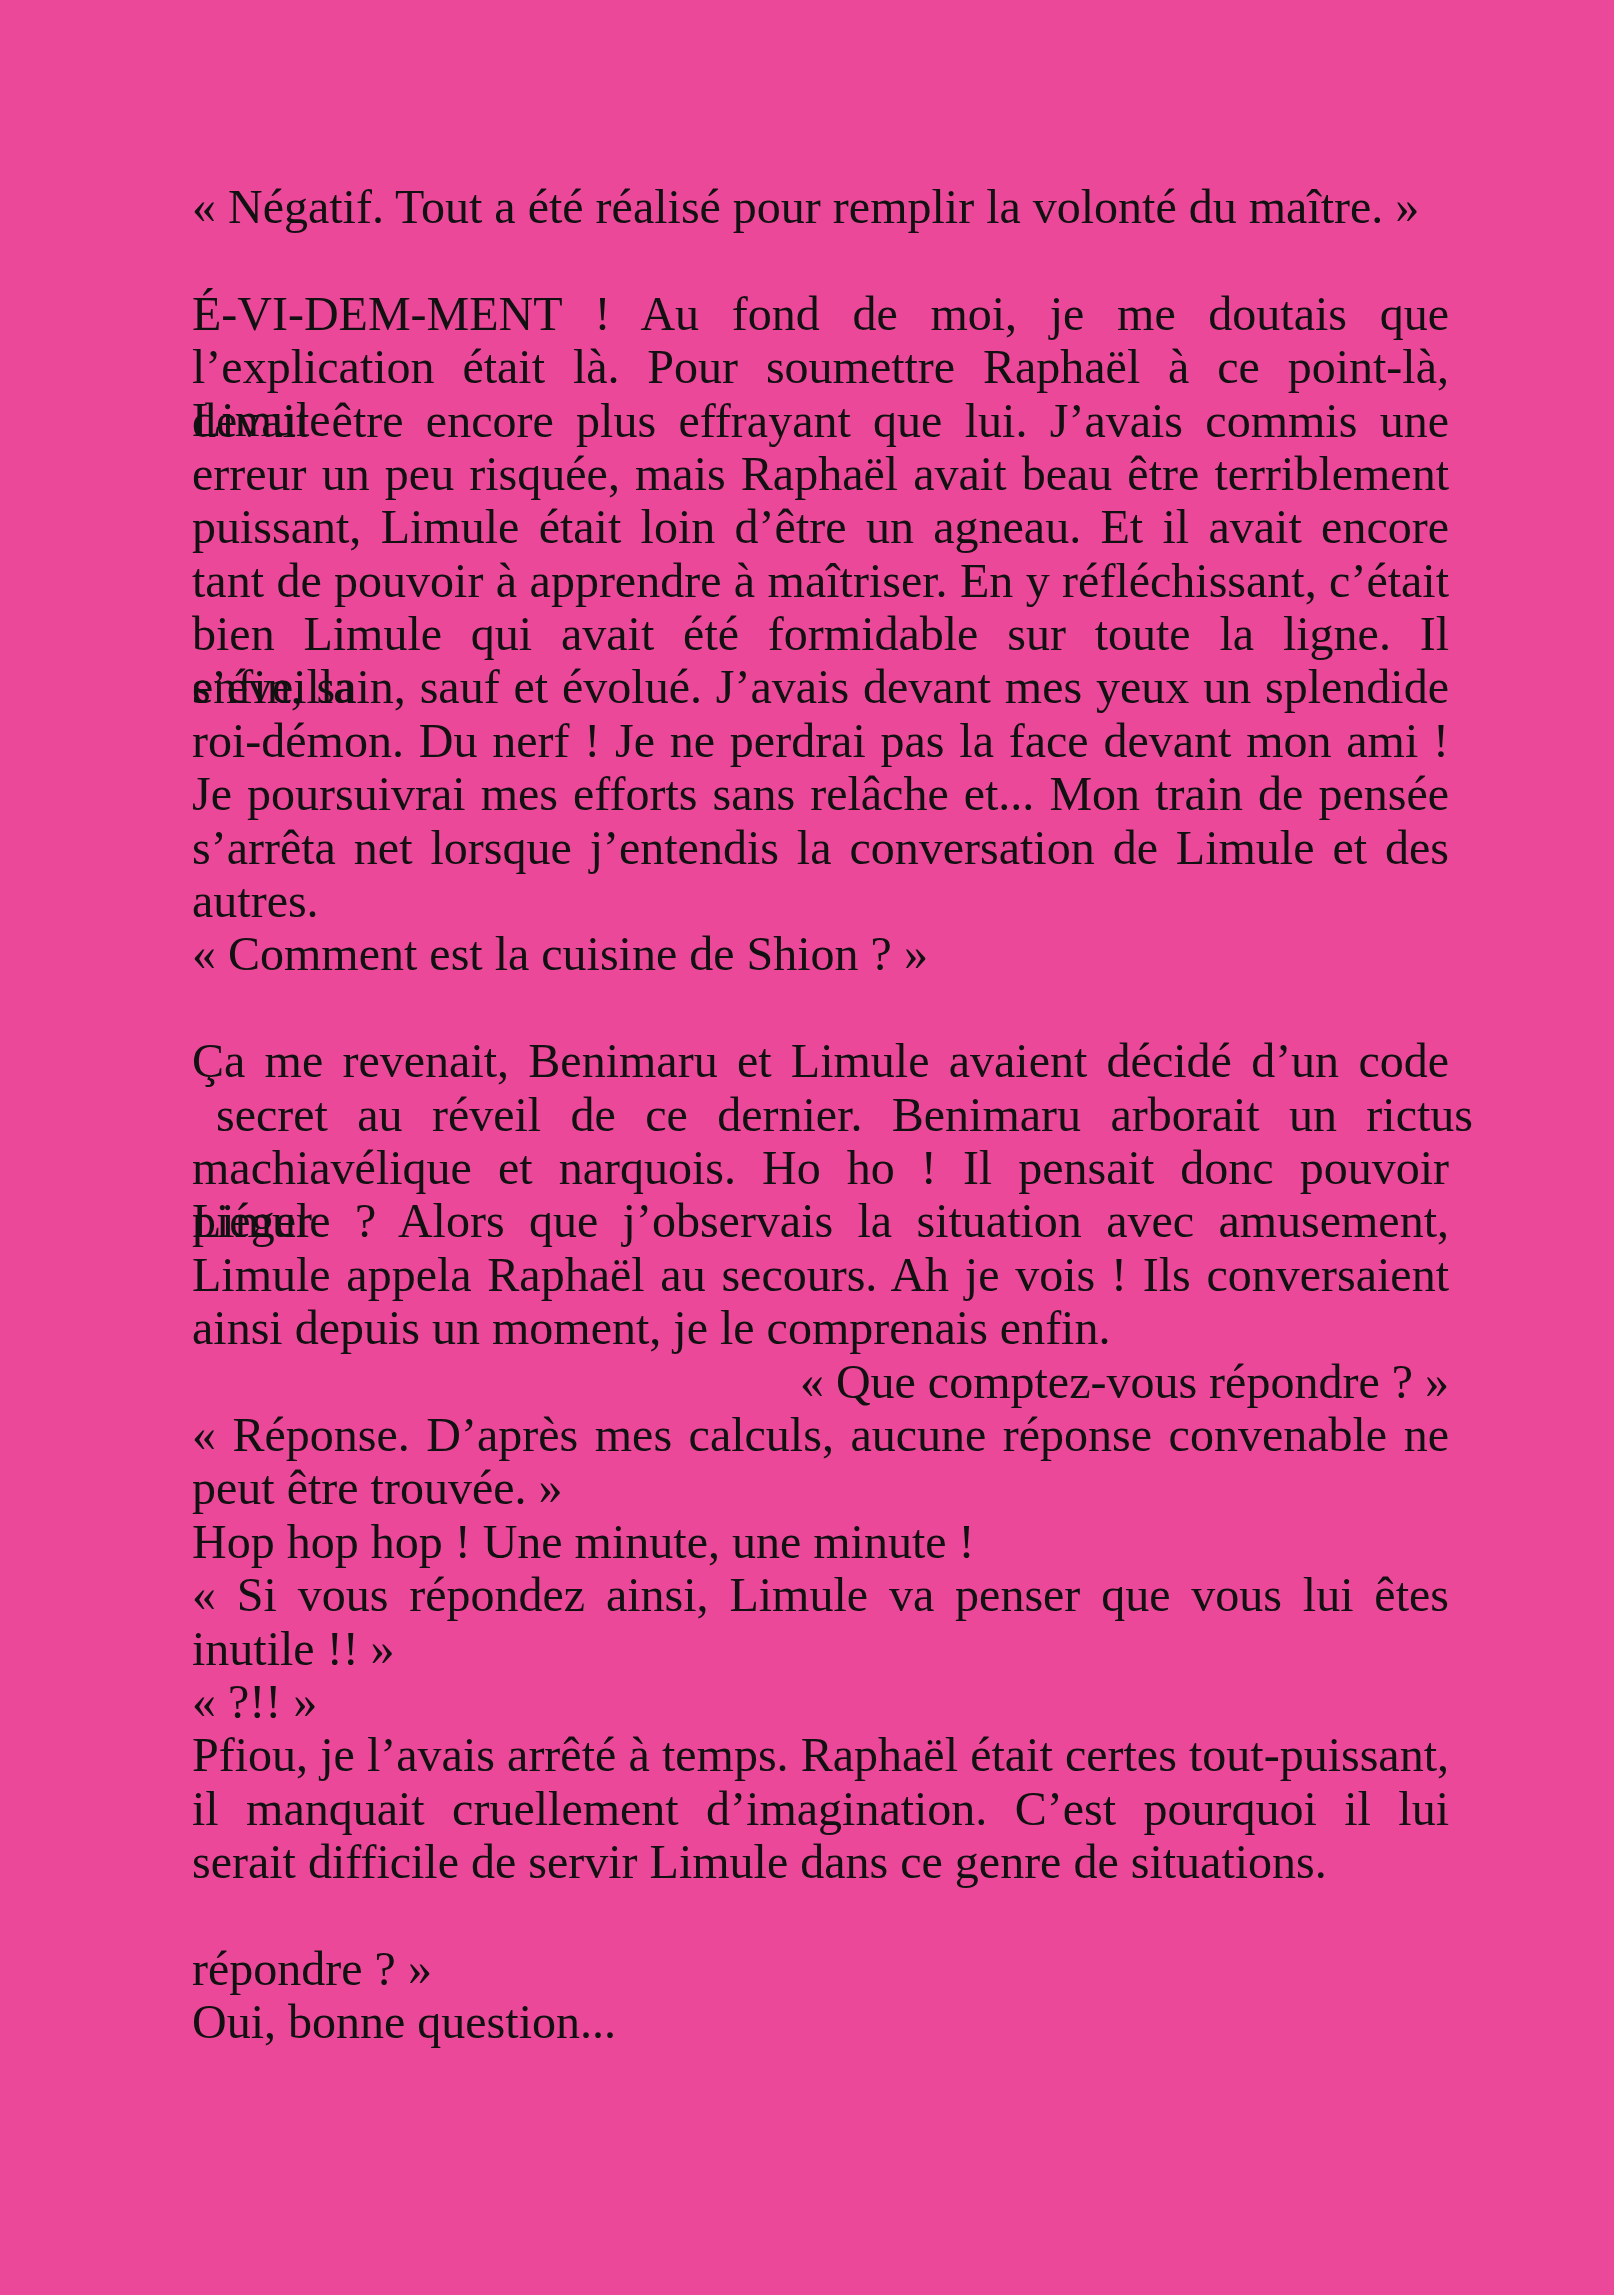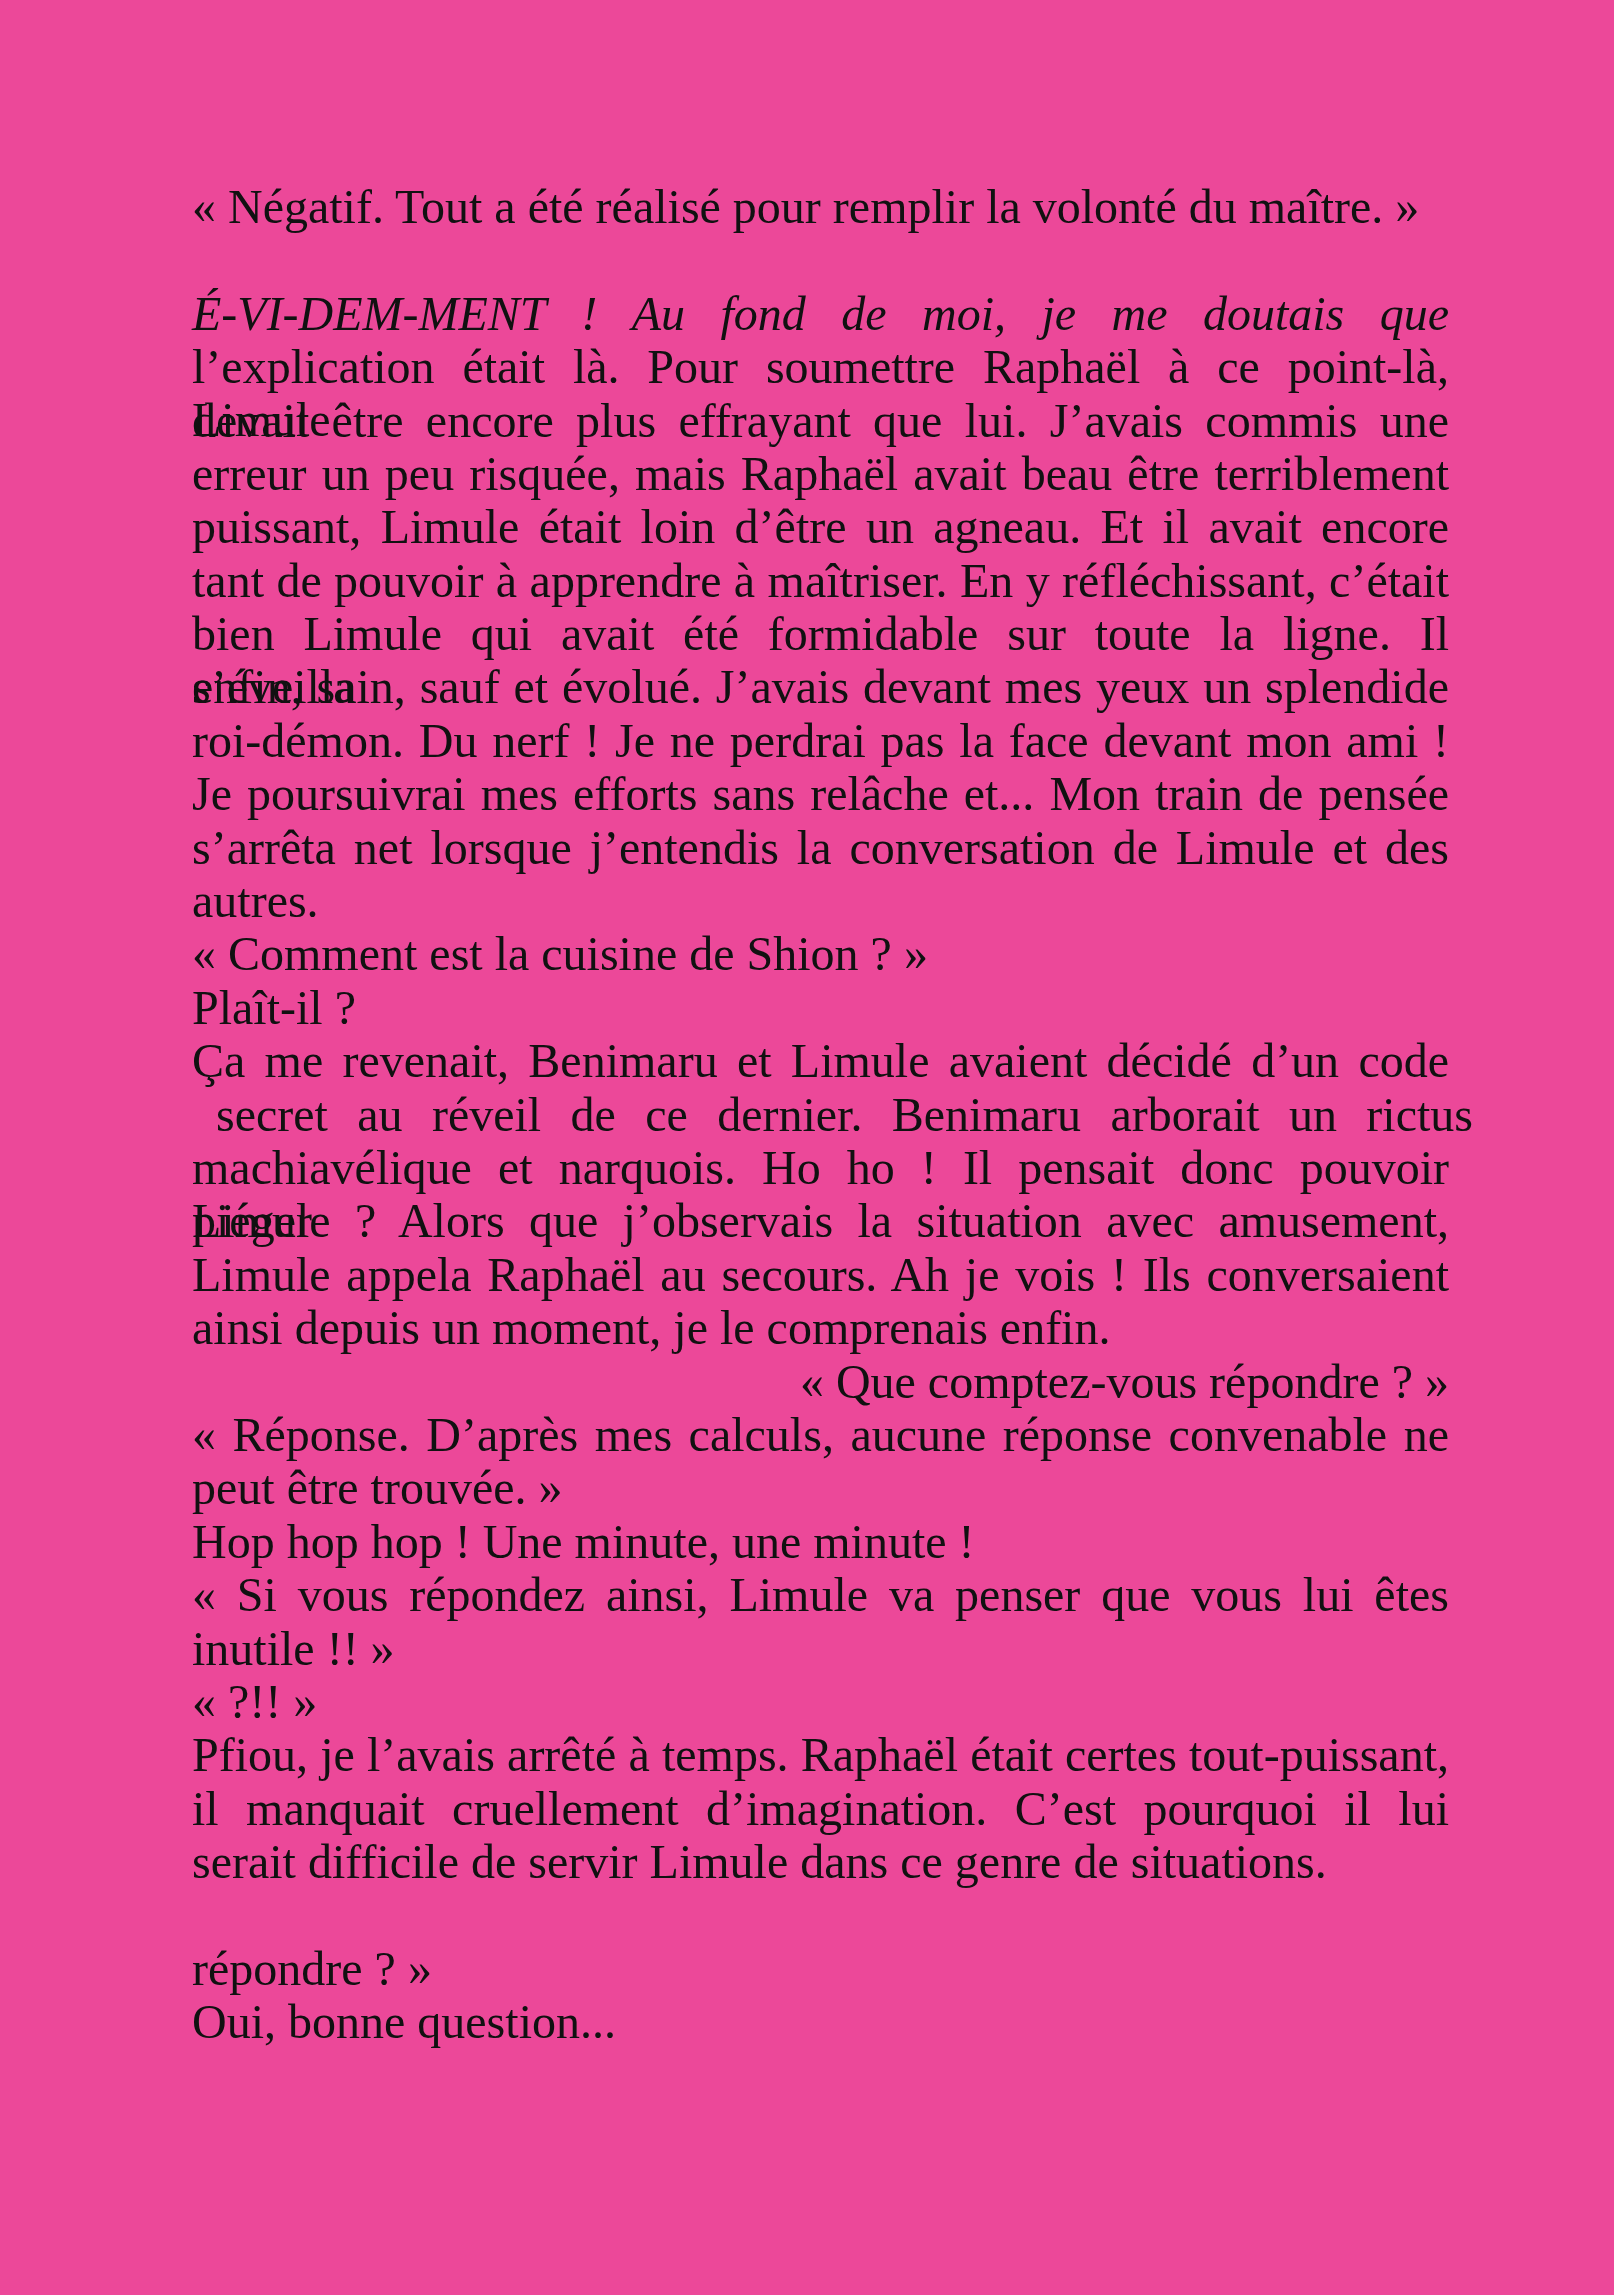--- a/index.html
+++ b/index.html
@@ -47,34 +47,33 @@
     word-spacing: 0;
   }
 </style>
 </head>
 <body>
 
 <div class="page">
   <div class="text-column" id="text-column">
       <div class="line" style="top: 180px;">« Négatif. Tout a été réalisé pour remplir la volonté du maître. »</div>
       <div class="line" style="top: 233px;"></div>
-      <div class="line justify" style="top: 287px; font-style: italic;">É-VI-DEM-MENT ! Au fond de moi, je me doutais que</div>
+      <div class="line justify" style="top: 287px;">É-VI-DEM-MENT ! Au fond de moi, je me doutais que</div>
       <div class="line justify" style="top: 340px;">l’explication était là. Pour soumettre Raphaël à ce point-là, Limule</div>
       <div class="line justify" style="top: 394px;">devait être encore plus effrayant que lui. J’avais commis une</div>
       <div class="line justify" style="top: 447px;">erreur un peu risquée, mais Raphaël avait beau être terriblement</div>
       <div class="line justify" style="top: 500px;">puissant, Limule était loin d’être un agneau. Et il avait encore</div>
       <div class="line justify" style="top: 554px;">tant de pouvoir à apprendre à maîtriser. En y réfléchissant, c’était</div>
       <div class="line justify" style="top: 607px;">bien Limule qui avait été formidable sur toute la ligne. Il s’éveilla</div>
       <div class="line justify" style="top: 660px;">enfin, sain, sauf et évolué. J’avais devant mes yeux un splendide</div>
       <div class="line justify" style="top: 714px;">roi-démon. Du nerf ! Je ne perdrai pas la face devant mon ami !</div>
       <div class="line justify" style="top: 767px;">Je poursuivrai mes efforts sans relâche et... Mon train de pensée</div>
       <div class="line justify" style="top: 821px;">s’arrêta net lorsque j’entendis la conversation de Limule et des</div>
       <div class="line" style="top: 874px;">autres.</div>
       <div class="line" style="top: 927px;">« Comment est la cuisine de Shion ? »</div>
-      <div class="line" style="top: 981px;">Plaît-il ?</div>
       <div class="line justify" style="top: 1034px;">Ça me revenait, Benimaru et Limule avaient décidé d’un code</div>
       <div class="line justify" style="top: 1088px; margin-left: 24px;">secret au réveil de ce dernier. Benimaru arborait un rictus</div>
       <div class="line justify" style="top: 1141px;">machiavélique et narquois. Ho ho ! Il pensait donc pouvoir piéger</div>
       <div class="line justify" style="top: 1194px;">Limule ? Alors que j’observais la situation avec amusement,</div>
       <div class="line justify" style="top: 1248px;">Limule appela Raphaël au secours. Ah je vois ! Ils conversaient</div>
       <div class="line" style="top: 1301px;">ainsi depuis un moment, je le comprenais enfin.</div>
       <div class="line" style="top: 1355px; text-align: right;">« Que comptez-vous répondre ? »</div>
       <div class="line justify" style="top: 1408px;">« Réponse. D’après mes calculs, aucune réponse convenable ne</div>
       <div class="line" style="top: 1461px;">peut être trouvée. »</div>
       <div class="line" style="top: 1515px;">Hop hop hop ! Une minute, une minute !</div>

